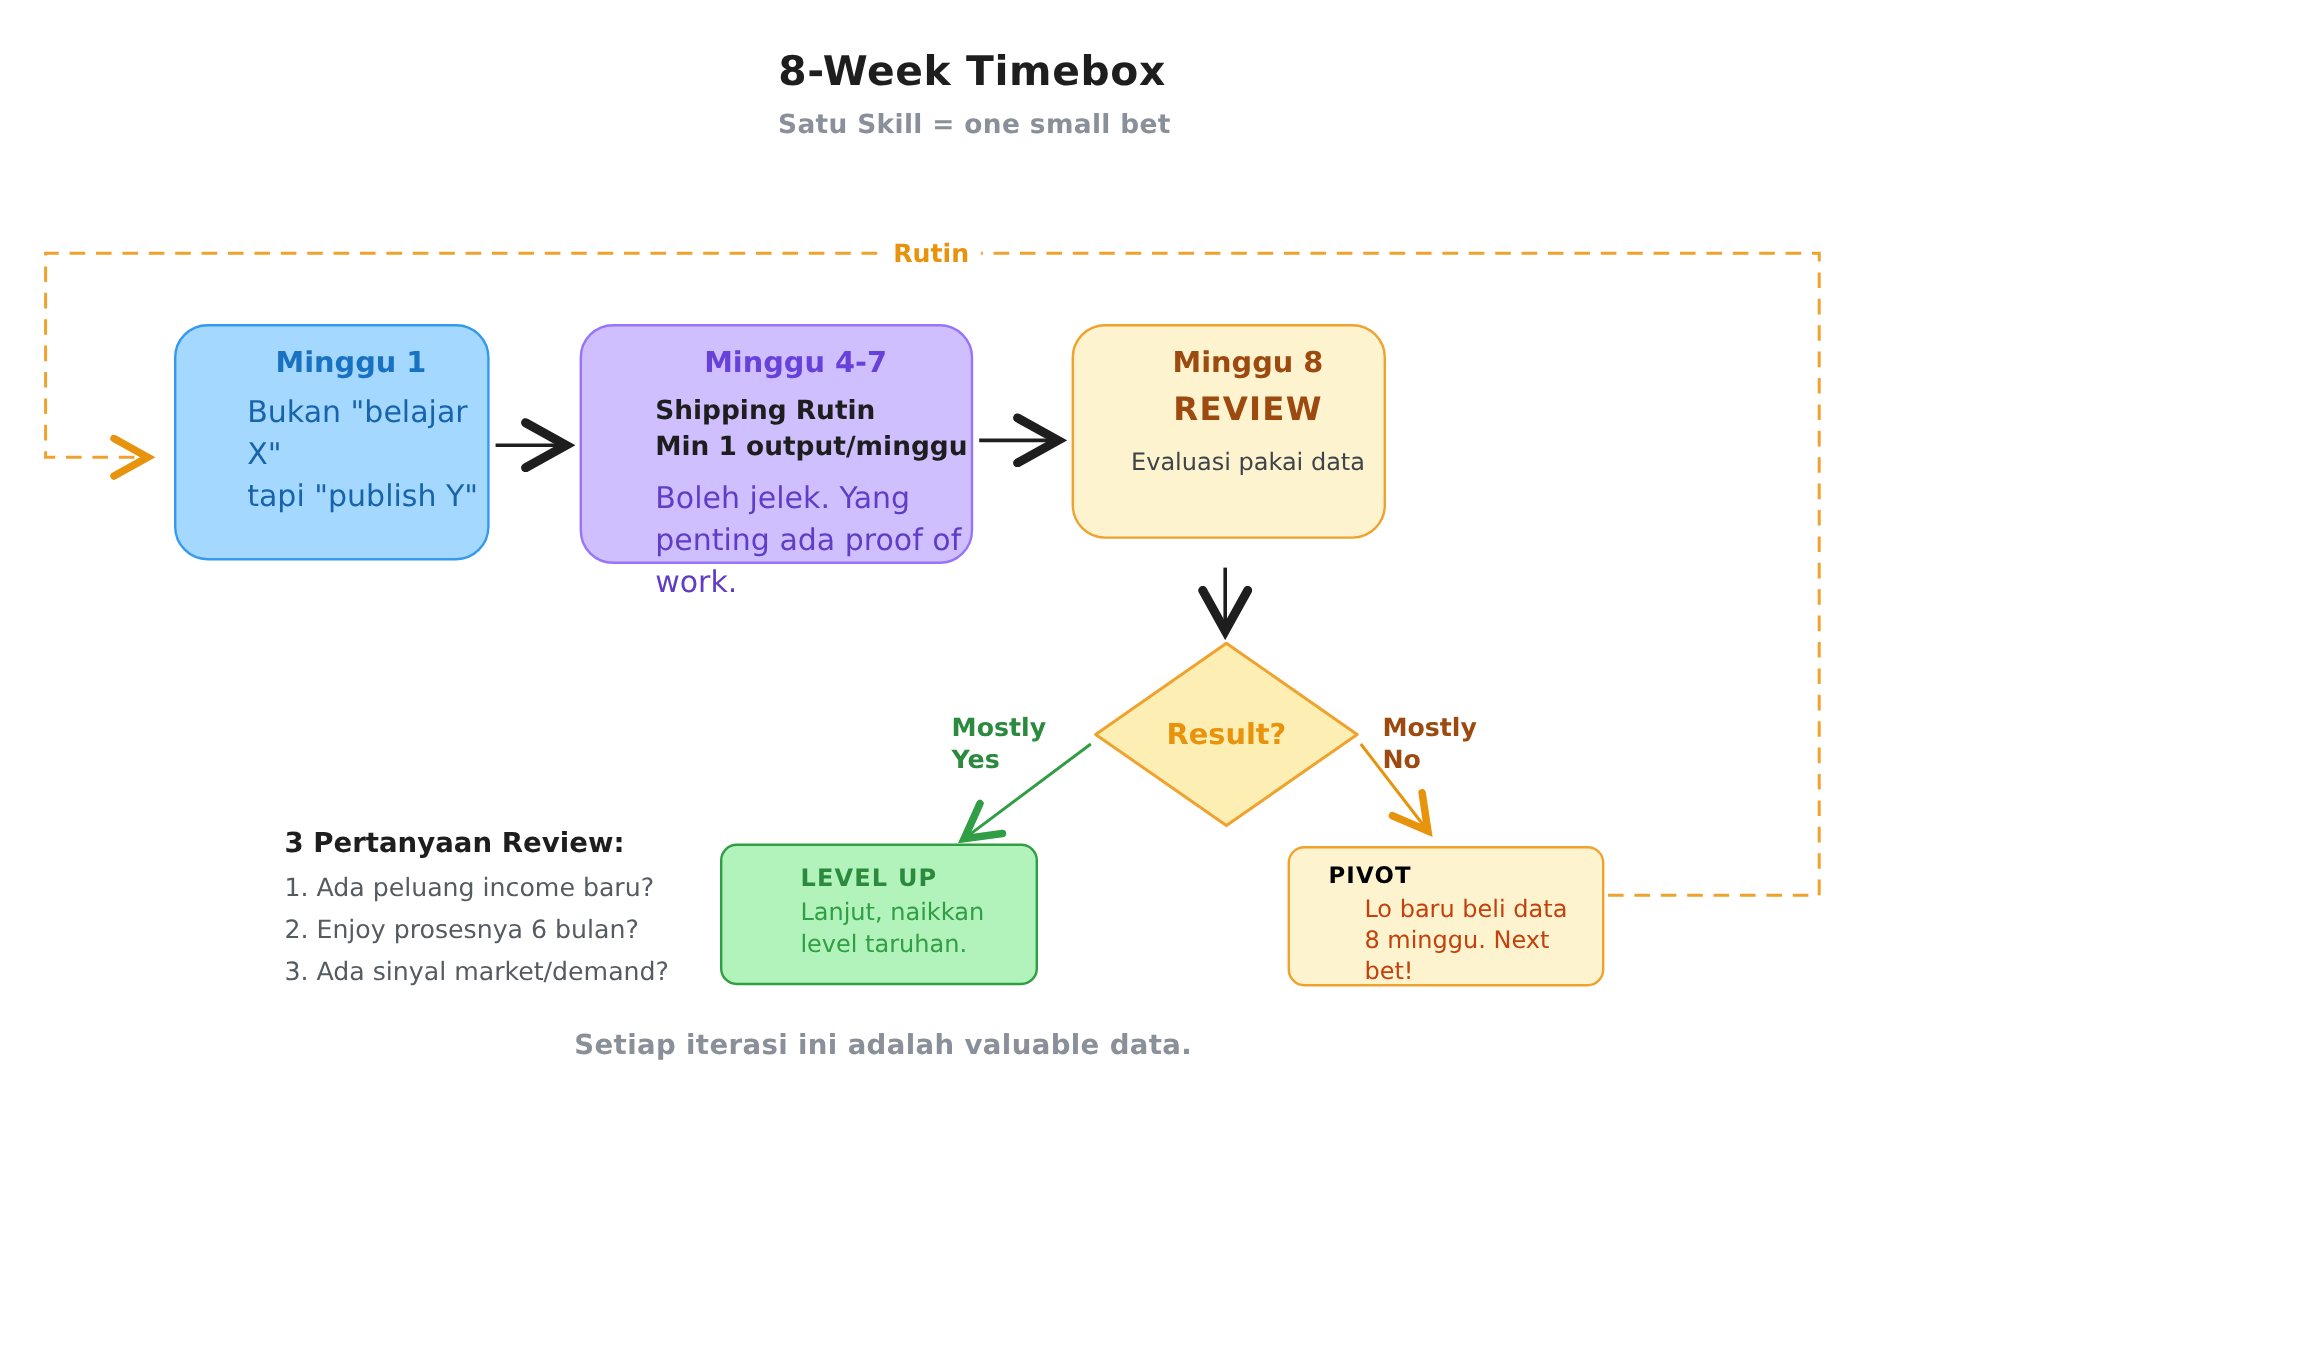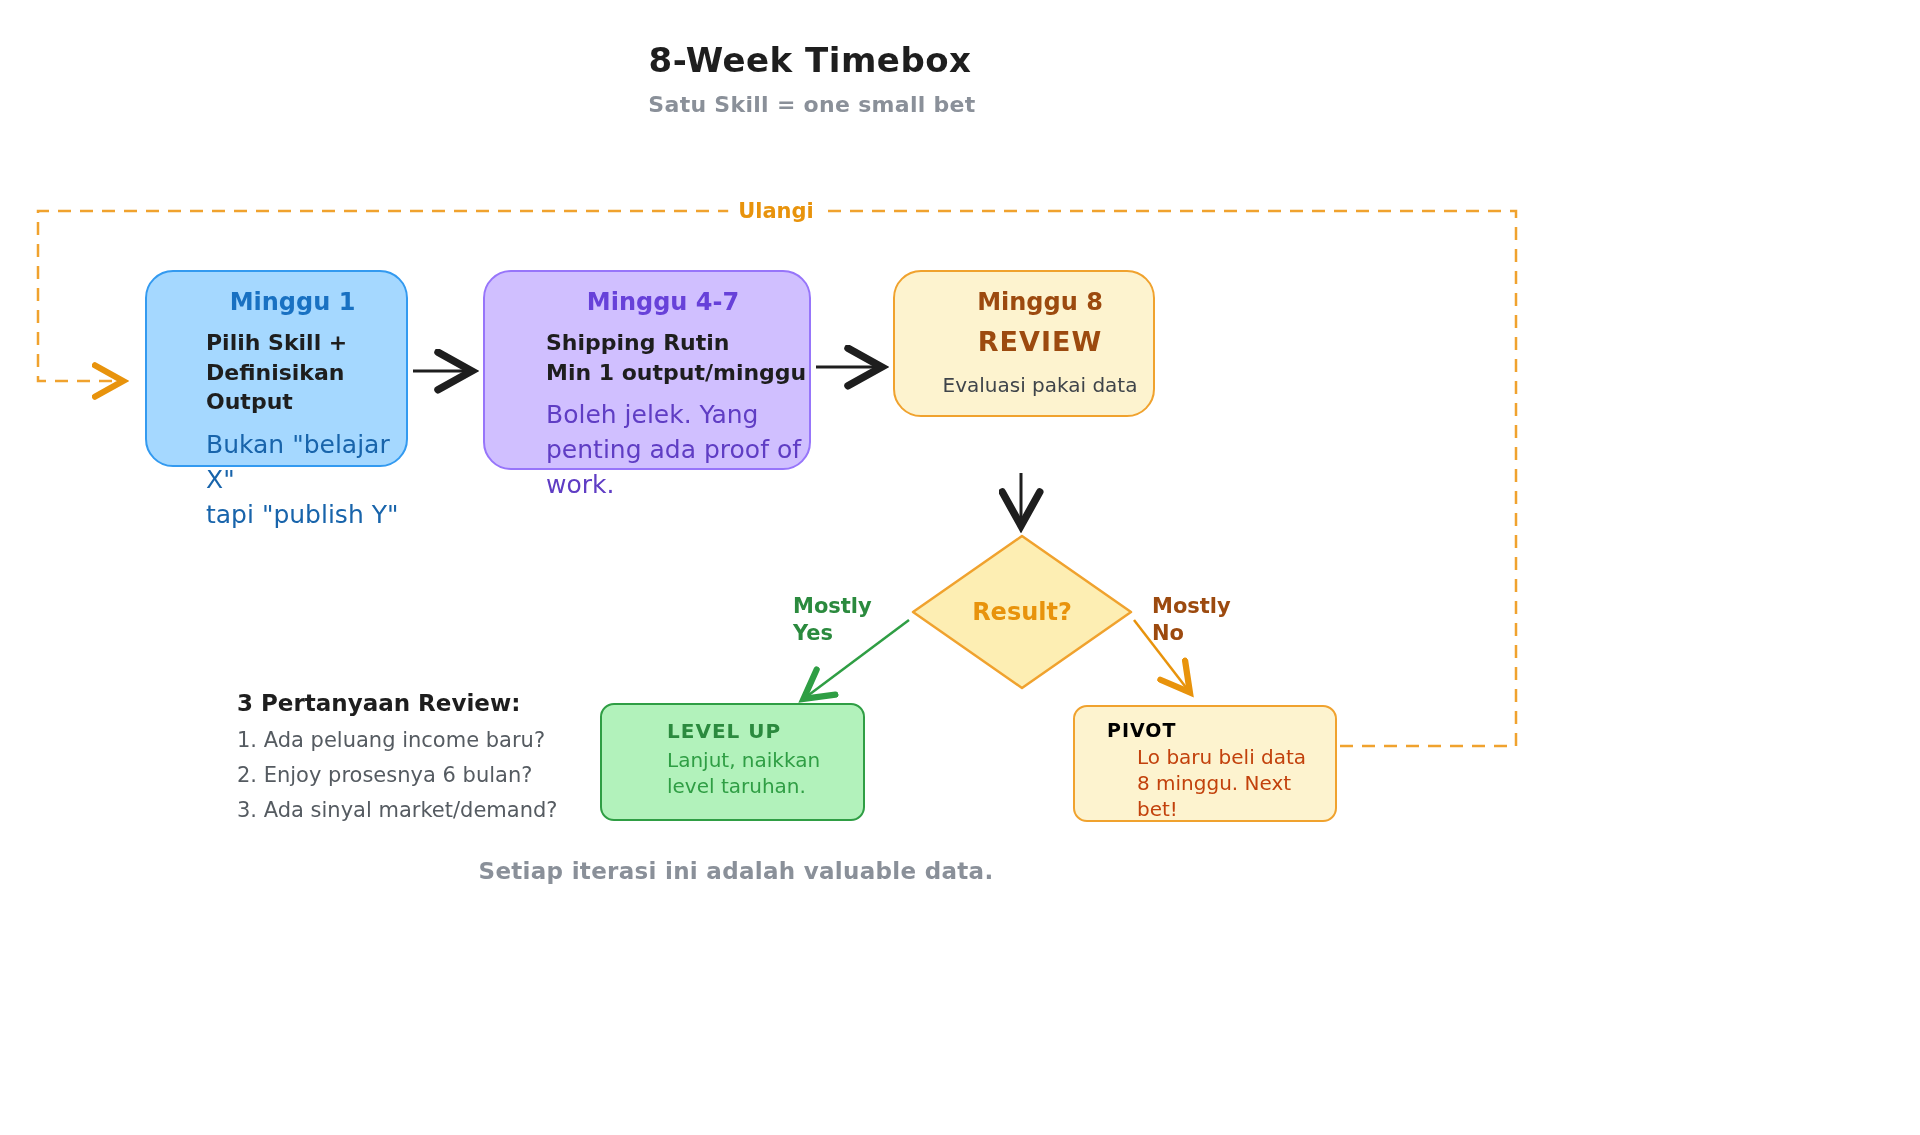--- a/index.html
+++ b/index.html
@@ -15,21 +15,21 @@
   .node .body{font-size:22px;font-weight:700;color:#1e1e1e;line-height:1.35;}
   .node .note{font-size:25px;line-height:1.4;}
   .blue-box{left:145px;top:270px;width:263px;height:197px;background:#a5d8ff;border:2.5px solid #339af0;border-radius:28px;}
   .blue-box .title{color:#1971c2;}
   .blue-box .body{padding:12px 0 0 27px;}
   .blue-box .note{padding:10px 0 0 27px;color:#1864ab;}
   .purple-box{left:483px;top:270px;width:328px;height:200px;background:#d0bfff;border:2.5px solid #9775fa;border-radius:28px;}
   .purple-box .title{color:#6741d9;}
   .purple-box .body{padding:12px 0 0 29px;}
   .purple-box .note{padding:10px 0 0 29px;color:#5f3dc4;}
-  .yellow-box{left:893px;top:270px;width:262px;height:147px;background:#fdf3cf;border:2.5px solid #f0a22e;border-radius:28px;text-align:center;}
+  .yellow-box{left:893px;top:270px;width:262px;height:179px;background:#fdf3cf;border:2.5px solid #f0a22e;border-radius:28px;text-align:center;}
   .yellow-box .title{color:#9c4a0f;}
   .yellow-box .heading{font-size:27px;font-weight:700;color:#9c4a0f;margin-top:10px;letter-spacing:1px;}
   .yellow-box .note{margin-top:14px;color:#3f444a;font-size:20px;}
   .green-box{left:600px;top:703px;width:265px;height:118px;background:#b2f2bb;border:2.5px solid #2f9e44;border-radius:14px;}
   .green-box .gtitle{font-size:20px;font-weight:700;color:#2b8a3e;padding:14px 0 0 33px;letter-spacing:1px;}
   .green-box .note{padding:4px 0 0 33px;color:#2f9e44;font-size:20px;line-height:1.3;}
   .pivot-box{left:1073px;top:705px;width:264px;height:117px;background:#fdf3cf;border:2.5px solid #f0a22e;border-radius:14px;}
   .pivot-box .ptitle{font-size:19px;font-weight:700;color:#000000;padding:12px 0 0 0;letter-spacing:1px;}
   .pivot-box .note{padding:3px 0 0 30px;color:#c2410c;font-size:20px;line-height:1.3;}
   .decision-label{left:1022px;top:612px;transform:translate(-50%,-50%);font-size:24px;font-weight:700;color:#e8930c;z-index:3;}
@@ -70,26 +70,24 @@
 
     <polygon points="1022,536 1131,612 1022,688 913,612" fill="#fdeeb3" stroke="#f0a22e" stroke-width="2.5" stroke-linejoin="round"></polygon>
 
     <path d="M 909 620 L 806 697" fill="none" stroke="#2f9e44" stroke-width="2.5" marker-end="url(#mGreen)"></path>
     <path d="M 1134 620 L 1188 690" fill="none" stroke="#e8930c" stroke-width="2.5" marker-end="url(#mOrange)"></path>
   </svg>
 
   <div class="abs center-x page-title" style="left:810px;top:40px;">8-Week Timebox</div>
   <div class="abs center-x page-subtitle" style="left:812px;top:92px;">Satu Skill = one small bet</div>
 
-  <div class="abs ulangi">Ulangi</div>
+  <div class="abs ulangi">Rutin</div>
 
   <div class="node blue-box">
     <div class="title">Minggu 1</div>
-    <div class="body ml">Pilih Skill +
-Definisikan Output</div>
     <div class="note ml">Bukan "belajar X"
 tapi "publish Y"</div>
   </div>
 
   <div class="node purple-box">
     <div class="title">Minggu 4-7</div>
     <div class="body ml">Shipping Rutin
 Min 1 output/minggu</div>
     <div class="note ml">Boleh jelek. Yang
 penting ada proof of work.</div>

